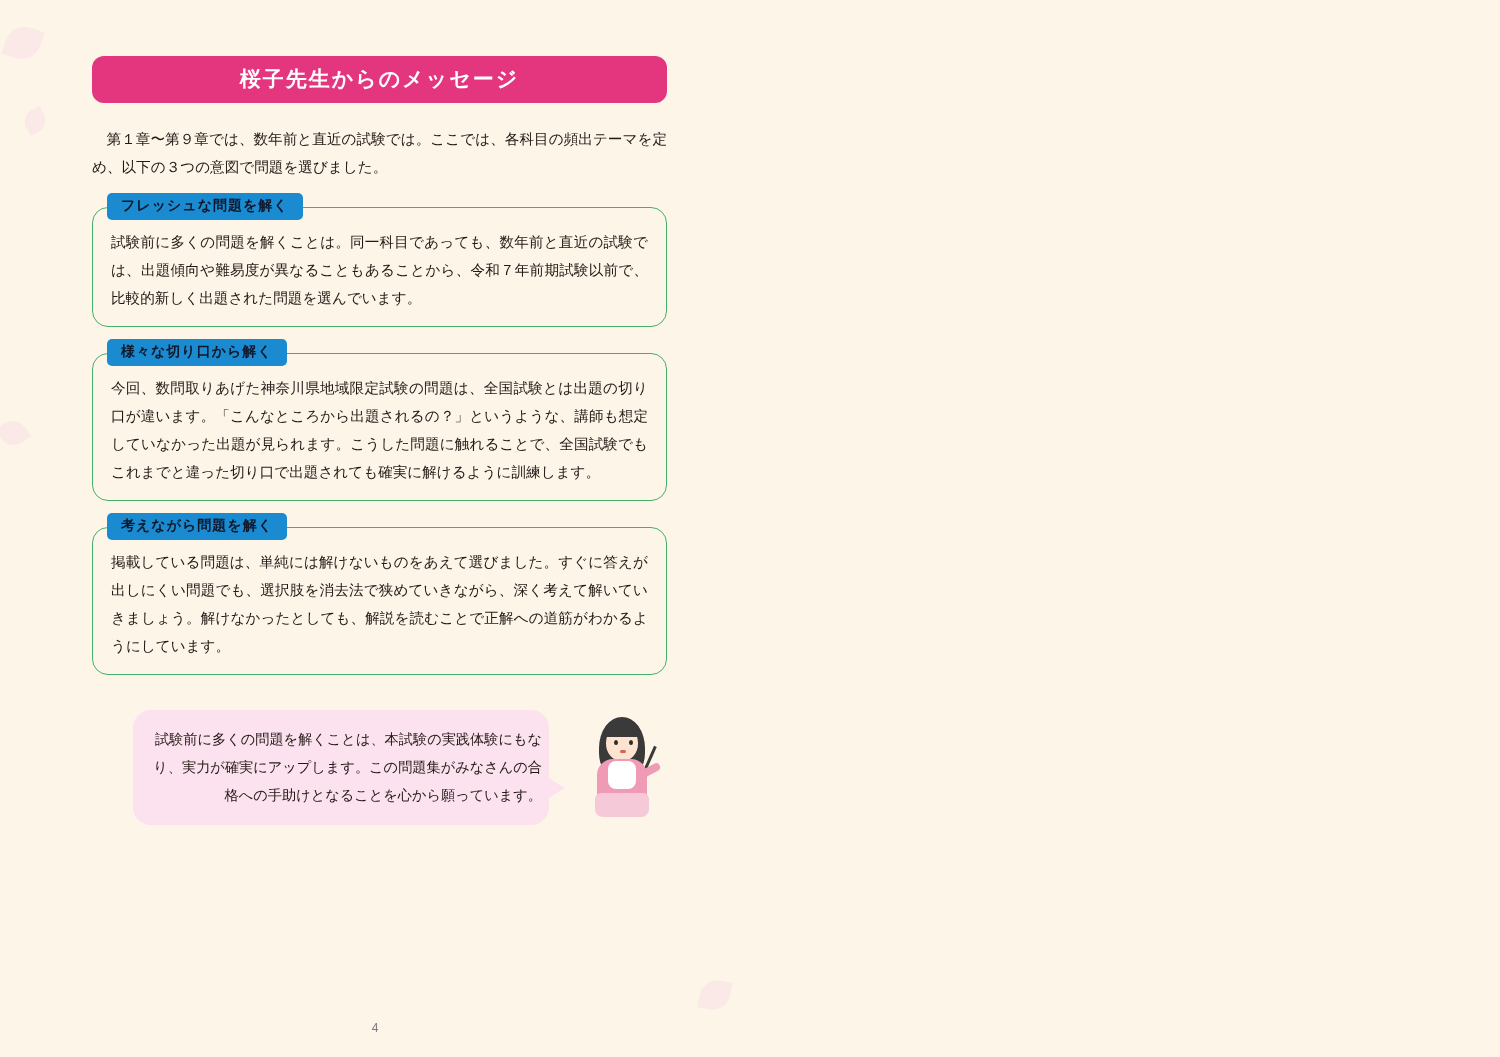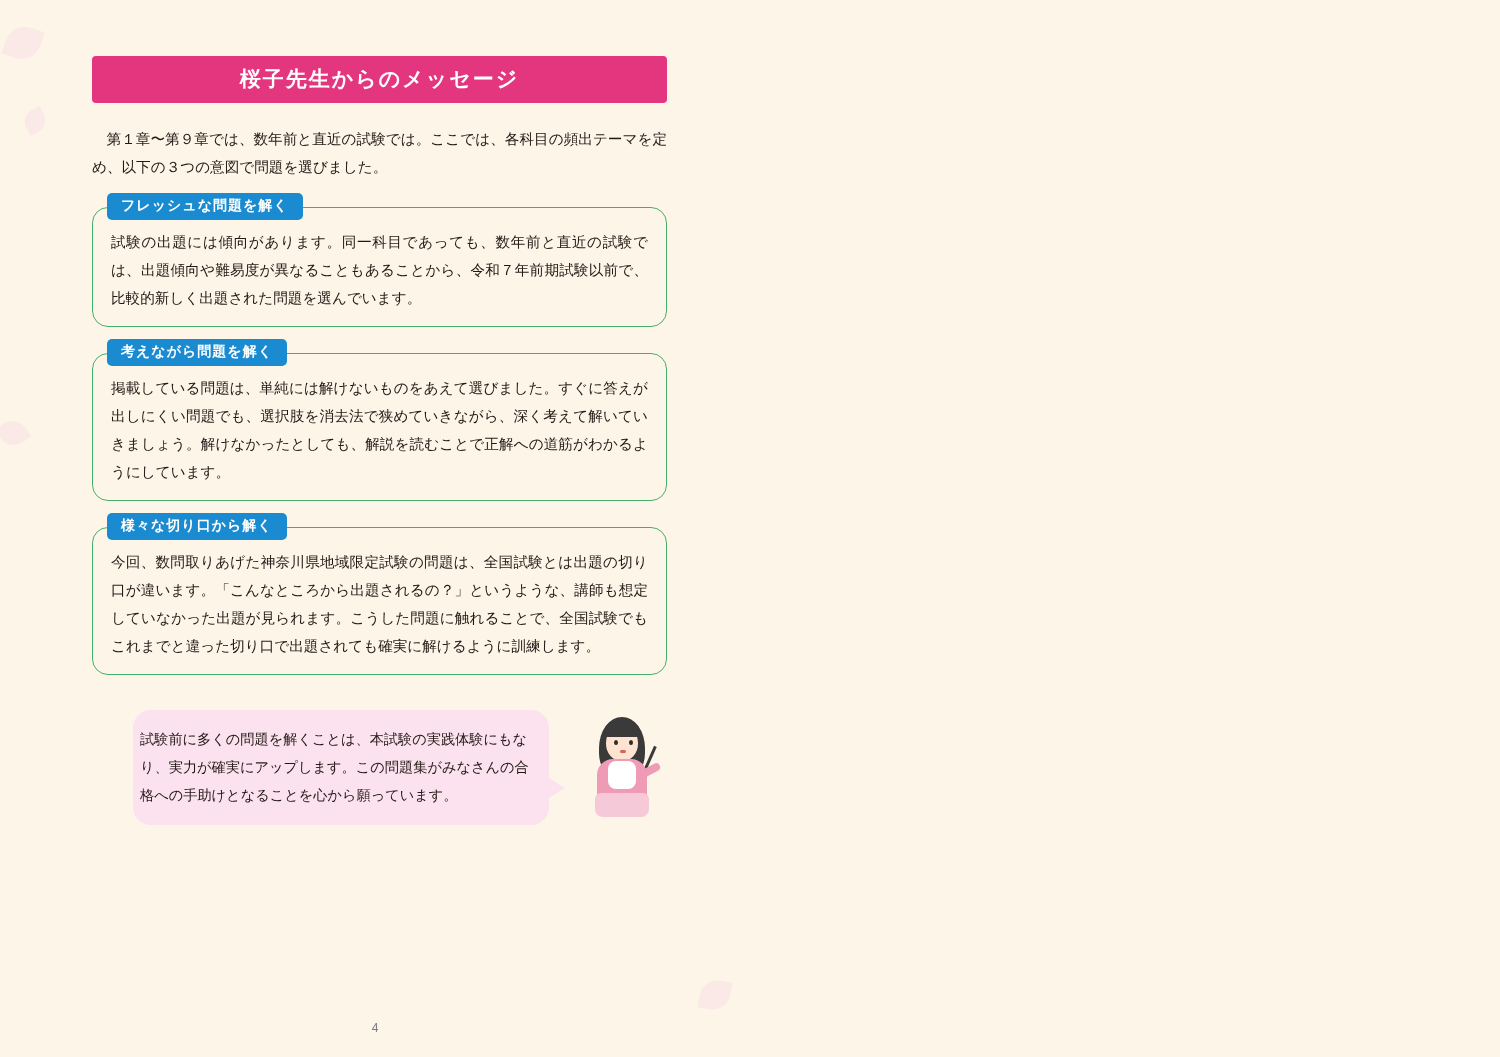--- a/index.html
+++ b/index.html
@@ -53,21 +53,21 @@
   
   .banner {
     background: #e4357f;
     color: #ffffff;
     font-family: "Liberation Sans", sans-serif;
     font-weight: bold;
     font-size: 21px;
     letter-spacing: 2px;
     text-align: center;
     padding: 9px 0 10px;
-    border-radius: 4px;
+    border-radius: 12px;
     margin-bottom: 22px;
   }
 
   .para {
     font-size: 14.6px;
     line-height: 1.92;
     text-align: justify;
     margin: 0 0 4px 0;
     text-indent: 1em;
   }
@@ -78,21 +78,21 @@
     border: 1.6px solid #46b06a;
     border-radius: 16px;
     margin: 26px 0 10px 0;
     padding: 20px 18px 14px 18px;
   }
   .gbox-title {
     position: absolute;
     top: -15px;
     left: 14px;
     background: #1a8bd0;
-    color: #ffffff;
+    color: #0f172a;
     font-family: "Liberation Sans", sans-serif;
     font-weight: bold;
     font-size: 14px;
     letter-spacing: 1px;
     padding: 4px 14px 5px;
     border-radius: 5px;
   }
   .gbox .para { text-indent: 0; margin: 0; }
 
   .tail-para { margin-top: 26px; }
@@ -107,20 +107,21 @@
   }
   .bubble {
     background: #fbe2ee;
     border-radius: 18px;
     padding: 16px 7px;
     width: 416px;
     box-sizing: border-box;
     font-size: 14.2px;
     line-height: 1.95;
     position: relative;
+    text-align: right;
   }
   .bubble:after {
     content: "";
     position: absolute;
     right: -16px;
     bottom: 26px;
     border-top: 11px solid transparent;
     border-bottom: 11px solid transparent;
     border-left: 18px solid #fbe2ee;
   }
@@ -161,31 +162,31 @@
   <div class="petal p4"></div>
 
   <div class="content-left">
 
     <div class="banner">桜子先生からのメッセージ</div>
 
     <p class="para">第１章〜第９章では、数年前と直近の試験では。ここでは、各科目の頻出テーマを定め、以下の３つの意図で問題を選びました。</p>
 
     <div class="gbox">
       <div class="gbox-title">フレッシュな問題を解く</div>
-      <p class="para">試験の出題には傾向があります。同一科目であっても、数年前と直近の試験では、出題傾向や難易度が異なることもあることから、令和７年前期試験以前で、比較的新しく出題された問題を選んでいます。</p>
+      <p class="para">試験前に多くの問題を解くことは。同一科目であっても、数年前と直近の試験では、出題傾向や難易度が異なることもあることから、令和７年前期試験以前で、比較的新しく出題された問題を選んでいます。</p>
+    </div>
+
+    <div class="gbox">
+      <div class="gbox-title">様々な切り口から解く</div>
+      <p class="para">今回、数問取りあげた神奈川県地域限定試験の問題は、全国試験とは出題の切り口が違います。「こんなところから出題されるの？」というような、講師も想定していなかった出題が見られます。こうした問題に触れることで、全国試験でもこれまでと違った切り口で出題されても確実に解けるように訓練します。</p>
     </div>
 
     <div class="gbox">
       <div class="gbox-title">考えながら問題を解く</div>
       <p class="para">掲載している問題は、単純には解けないものをあえて選びました。すぐに答えが出しにくい問題でも、選択肢を消去法で狭めていきながら、深く考えて解いていきましょう。解けなかったとしても、解説を読むことで正解への道筋がわかるようにしています。</p>
-    </div>
-
-    <div class="gbox">
-      <div class="gbox-title">様々な切り口から解く</div>
-      <p class="para">今回、数問取りあげた神奈川県地域限定試験の問題は、全国試験とは出題の切り口が違います。「こんなところから出題されるの？」というような、講師も想定していなかった出題が見られます。こうした問題に触れることで、全国試験でもこれまでと違った切り口で出題されても確実に解けるように訓練します。</p>
     </div>
 
 
     <div class="bubble-row">
       <div class="bubble">試験前に多くの問題を解くことは、本試験の実践体験にもなり、実力が確実にアップします。この問題集がみなさんの合格への手助けとなることを心から願っています。</div>
       <div class="teacher">
         <div class="t-pointer"></div>
         <div class="t-hair-back"></div>
         <div class="t-face"></div>
         <div class="t-fringe"></div>

